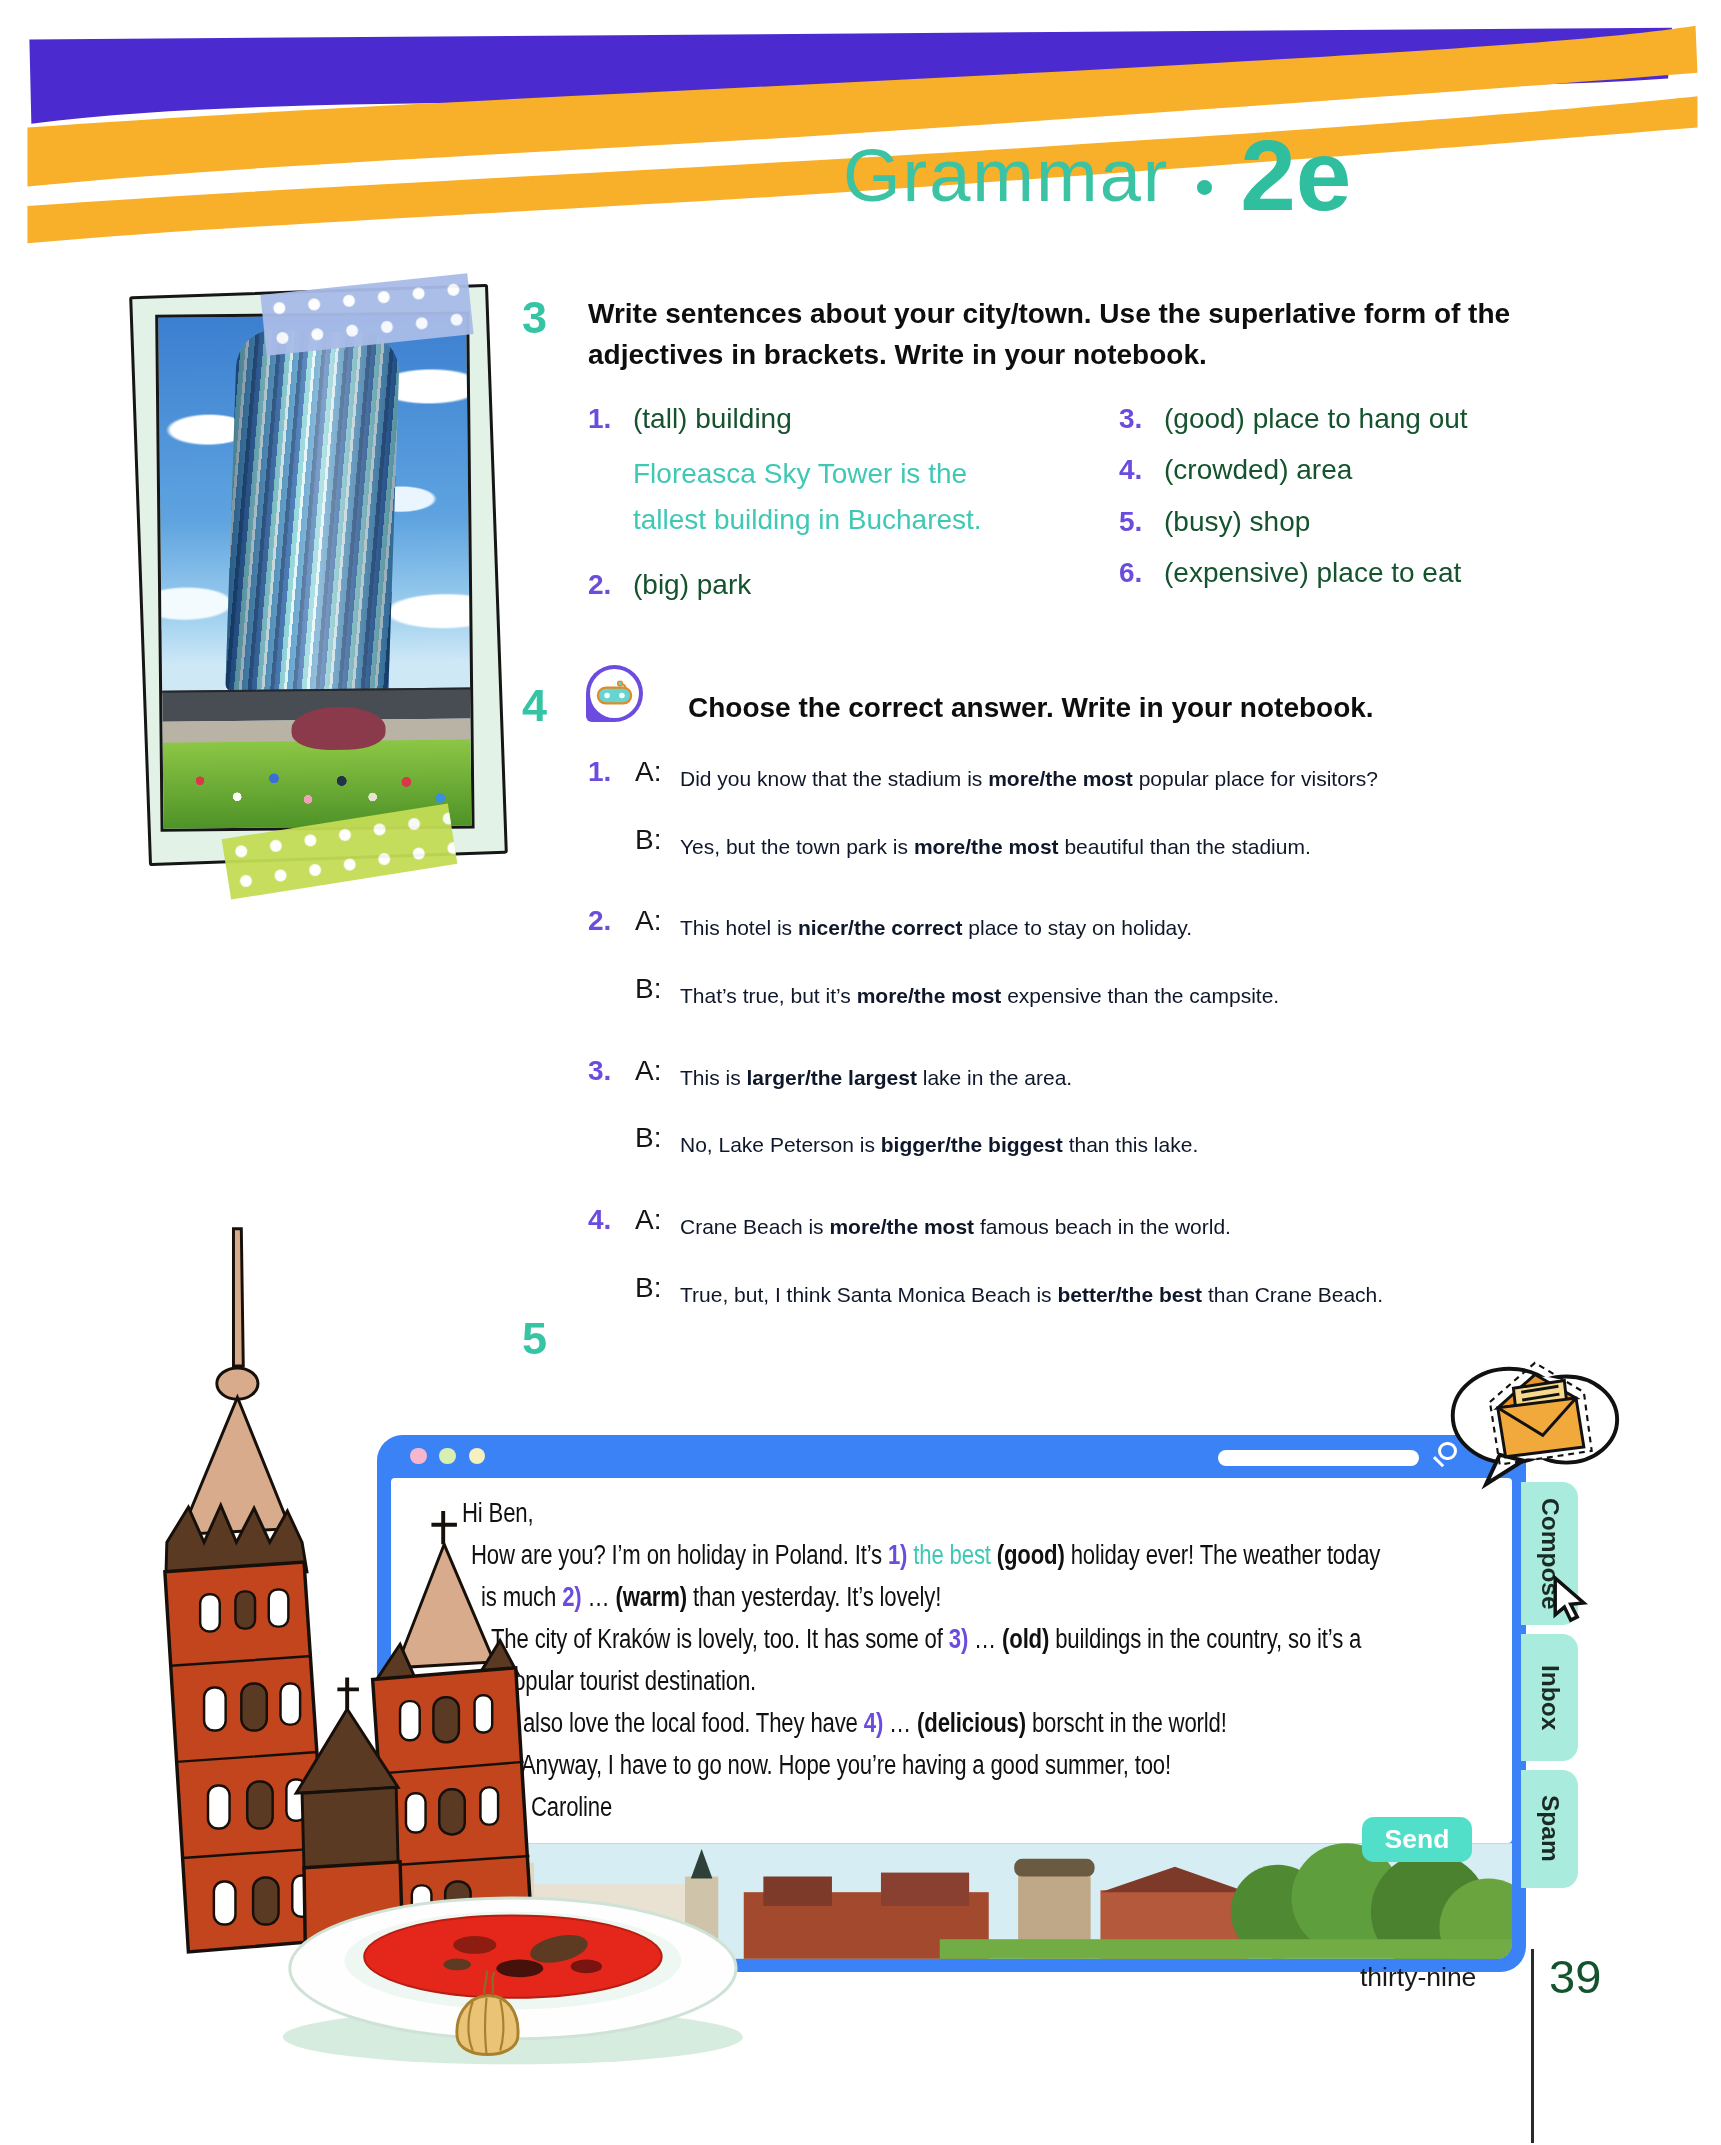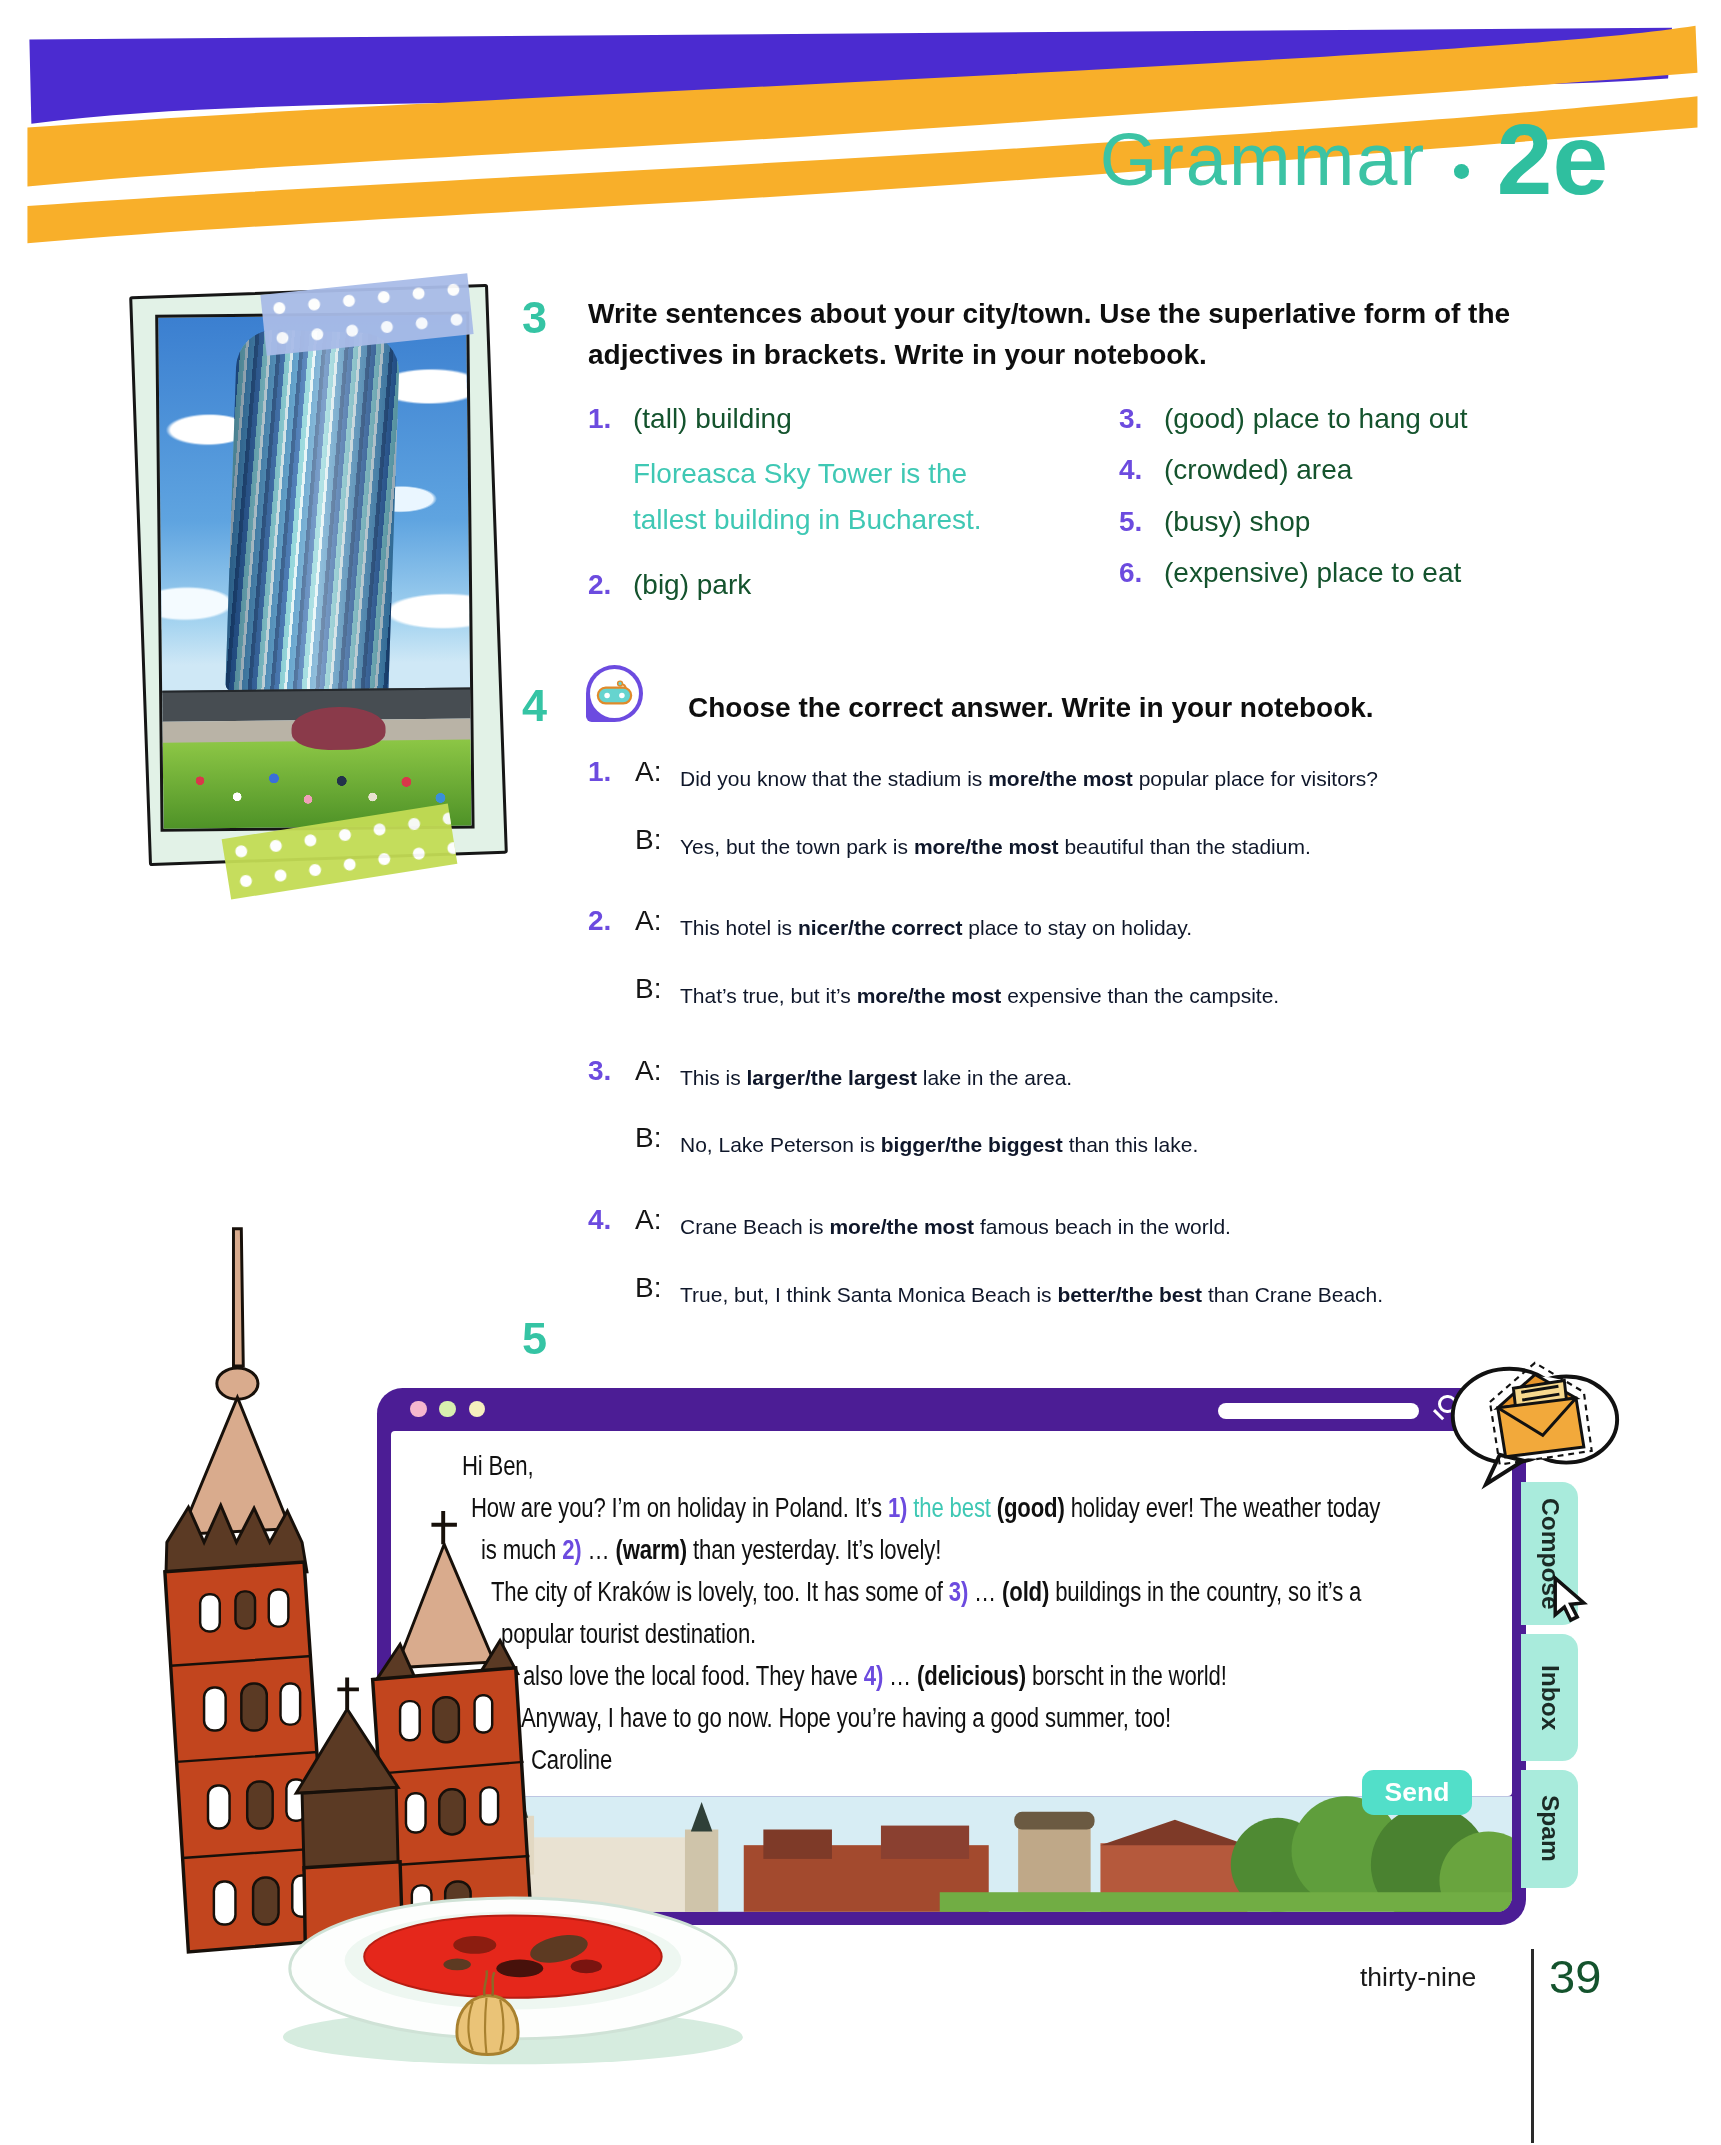--- a/index.html
+++ b/index.html
@@ -1,21 +1,21 @@
 <!DOCTYPE html>
 <html><head>
 <meta charset="utf-8">
 <style>
   *{box-sizing:border-box;margin:0;padding:0}
   body{margin:0;background:#ffffff;font-family:"Liberation Sans",sans-serif}
   .page{position:relative;width:1721px;height:2146px;background:#fff;overflow:hidden;color:#141414}
 
   
   .hdr{position:absolute;left:0;top:0;width:1721px;height:265px;z-index:1}
-  .titlerow{position:absolute;top:109px;left:843px;width:765px;display:flex;align-items:center;justify-content:flex-end;gap:28px;z-index:2}
+  .titlerow{position:absolute;top:125px;left:843px;width:765px;display:flex;align-items:center;gap:28px;z-index:2}
   .title{font-size:74px;color:#3CC3A4;letter-spacing:2px}
   .tdot{width:14.7px;height:14.7px;border-radius:50%;background:#2FBF9F;margin-top:25.5px;flex:none}
   .unit{font-size:100px;font-weight:700;color:#2FBF9F;line-height:1}
 
   
   .exnum{position:absolute;font-size:45px;font-weight:700;color:#35C4A4;z-index:3}
   .exhead{position:absolute;font-weight:700;font-size:28px;line-height:1.45;color:#0e0e0e;z-index:3}
 
   
   .x3col{position:absolute;z-index:3}
@@ -64,21 +64,21 @@
   .x4num{width:47px;flex:none;font-weight:700;color:#6C4BDF;font-size:28px;line-height:41px}
   .x4lines{flex:1}
   .x4line{display:flex;margin-bottom:11.8px}
   .x4label{width:45px;flex:none;font-size:28px;line-height:41px;color:#151515}
   .x4text{flex:1;font-size:21px;line-height:56px;text-align:justify;color:#0f172a}
   .sg-b{font-weight:700}
   .sg-p{color:#6C4BDF;font-weight:700}
   .sg-t{color:#3FC8B4}
 
   
-  .ewin{position:absolute;left:377px;top:1388px;width:1149px;height:537px;background:#4c1d95;border-radius:25.5px;z-index:3}
+  .ewin{position:absolute;left:377px;top:1435px;width:1149px;height:537px;background:#3b82f6;border-radius:25.5px;z-index:3}
   .edots{position:absolute;left:33px;top:12.7px;display:flex;gap:12.7px}
   .wdot{width:16.7px;height:16.7px;border-radius:50%}
   .esearch{position:absolute;left:841px;top:14.7px;width:201px;height:16.7px;background:#fff;border-radius:8.8px}
   .sicon{position:absolute;left:1061px;top:6.9px;width:18.6px;height:18.6px;border:3.4px solid #fff;border-radius:50%}
   .sicon::after{content:"";position:absolute;left:-8.8px;top:14.7px;width:12.7px;height:3.4px;background:#fff;transform:rotate(45deg)}
   .ebody{position:absolute;left:13.7px;top:43px;width:1121px;height:365px;background:#fff;border-radius:3.9px;overflow:hidden;padding:13.7px 25.5px 0 71px}
   .eline{white-space:nowrap;font-size:27px;line-height:42px;height:42px;color:#101010;transform:scaleX(.82);transform-origin:left center;letter-spacing:-0.2px}
   .ephoto{position:absolute;left:13.7px;top:408px;width:1121px;height:116px;border-radius:0 0 15.7px 15.7px;overflow:hidden}
   .esend{position:absolute;left:985px;top:382px;width:110px;height:45px;background:#52DFC9;border:none;border-radius:11.8px;color:#fff;font-weight:700;font-size:26.5px;font-family:"Liberation Sans",sans-serif;z-index:5;cursor:pointer}
   .etabs{position:absolute;left:1521px;top:1482px;z-index:4}

